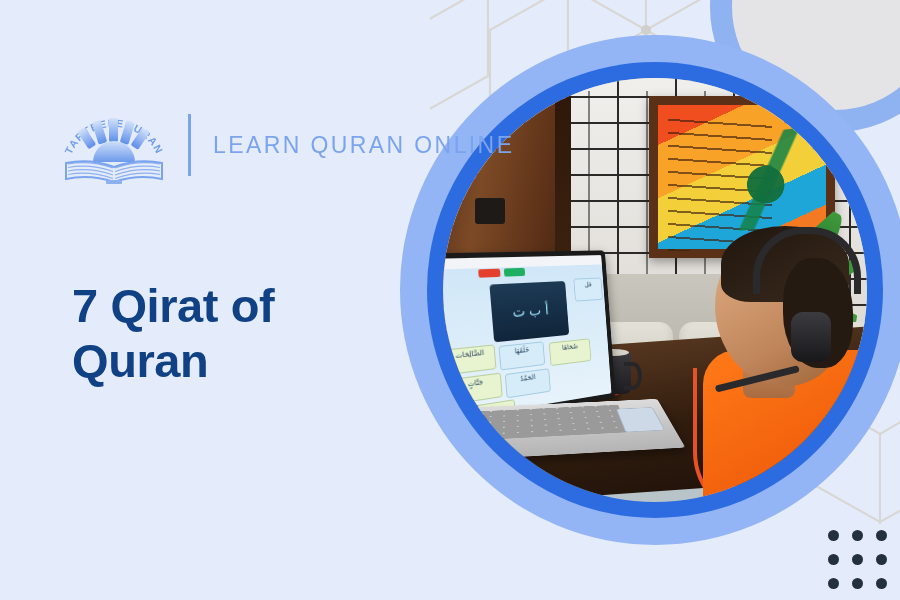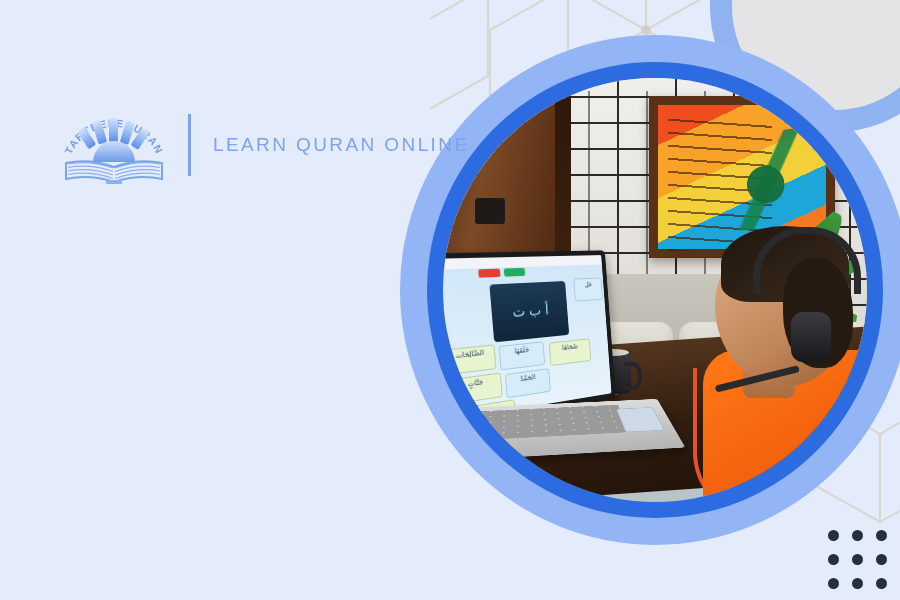--- a/index.html
+++ b/index.html
@@ -225,21 +225,21 @@
     border-left:4px solid #f2552b;border-bottom:4px solid #f2552b;
     border-radius:0 0 0 70px;opacity:.95;
   }
   
   .logo-block{
     position:absolute;left:62px;top:104px;display:flex;align-items:center;gap:22px;
   }
   .logo-mark{position:relative;width:104px;height:82px;}
   .logo-divider{width:3px;height:62px;background:#7ba4ef;}
   .tagline{
-    font-size:19px;letter-spacing:2.4px;color:#7ba4ef;font-weight:400;white-space:nowrap;
+    font-size:23px;letter-spacing:2.4px;color:#7ba4ef;font-weight:400;white-space:nowrap;
   }
   .headline{
     position:absolute;left:72px;top:278px;width:330px;
     font-size:47px;line-height:1.18;font-weight:bold;color:#104184;letter-spacing:-.4px;
   }
 </style>
 </head>
 <body>
 
 <div class="banner">
@@ -409,20 +409,24 @@
             <path d="M98 70.5 Q76 66.5 53 74.5"></path>
         </g>
         <path d="M4 59 Q28 54 52 63 Q76 54 100 59 L100 75 Q76 70 52 78 Q28 70 4 75 Z" fill="none" stroke="#7ba4ef" stroke-width="2"></path>
         <rect x="44" y="76" width="16" height="4" rx="1" fill="#8db0f0"></rect>
       </svg>
     </div>
     <div class="logo-divider"></div>
     <div class="tagline">LEARN QURAN ONLINE</div>
   </div>
 
+  <div class="headline">
+    <div>7 Qirat of</div>
+    <div>Quran</div>
+  </div>
 
   <div class="dots-grid">
     <span></span>
     <span></span>
     <span></span>
     <span></span>
     <span></span>
     <span></span>
     <span></span>
     <span></span>

